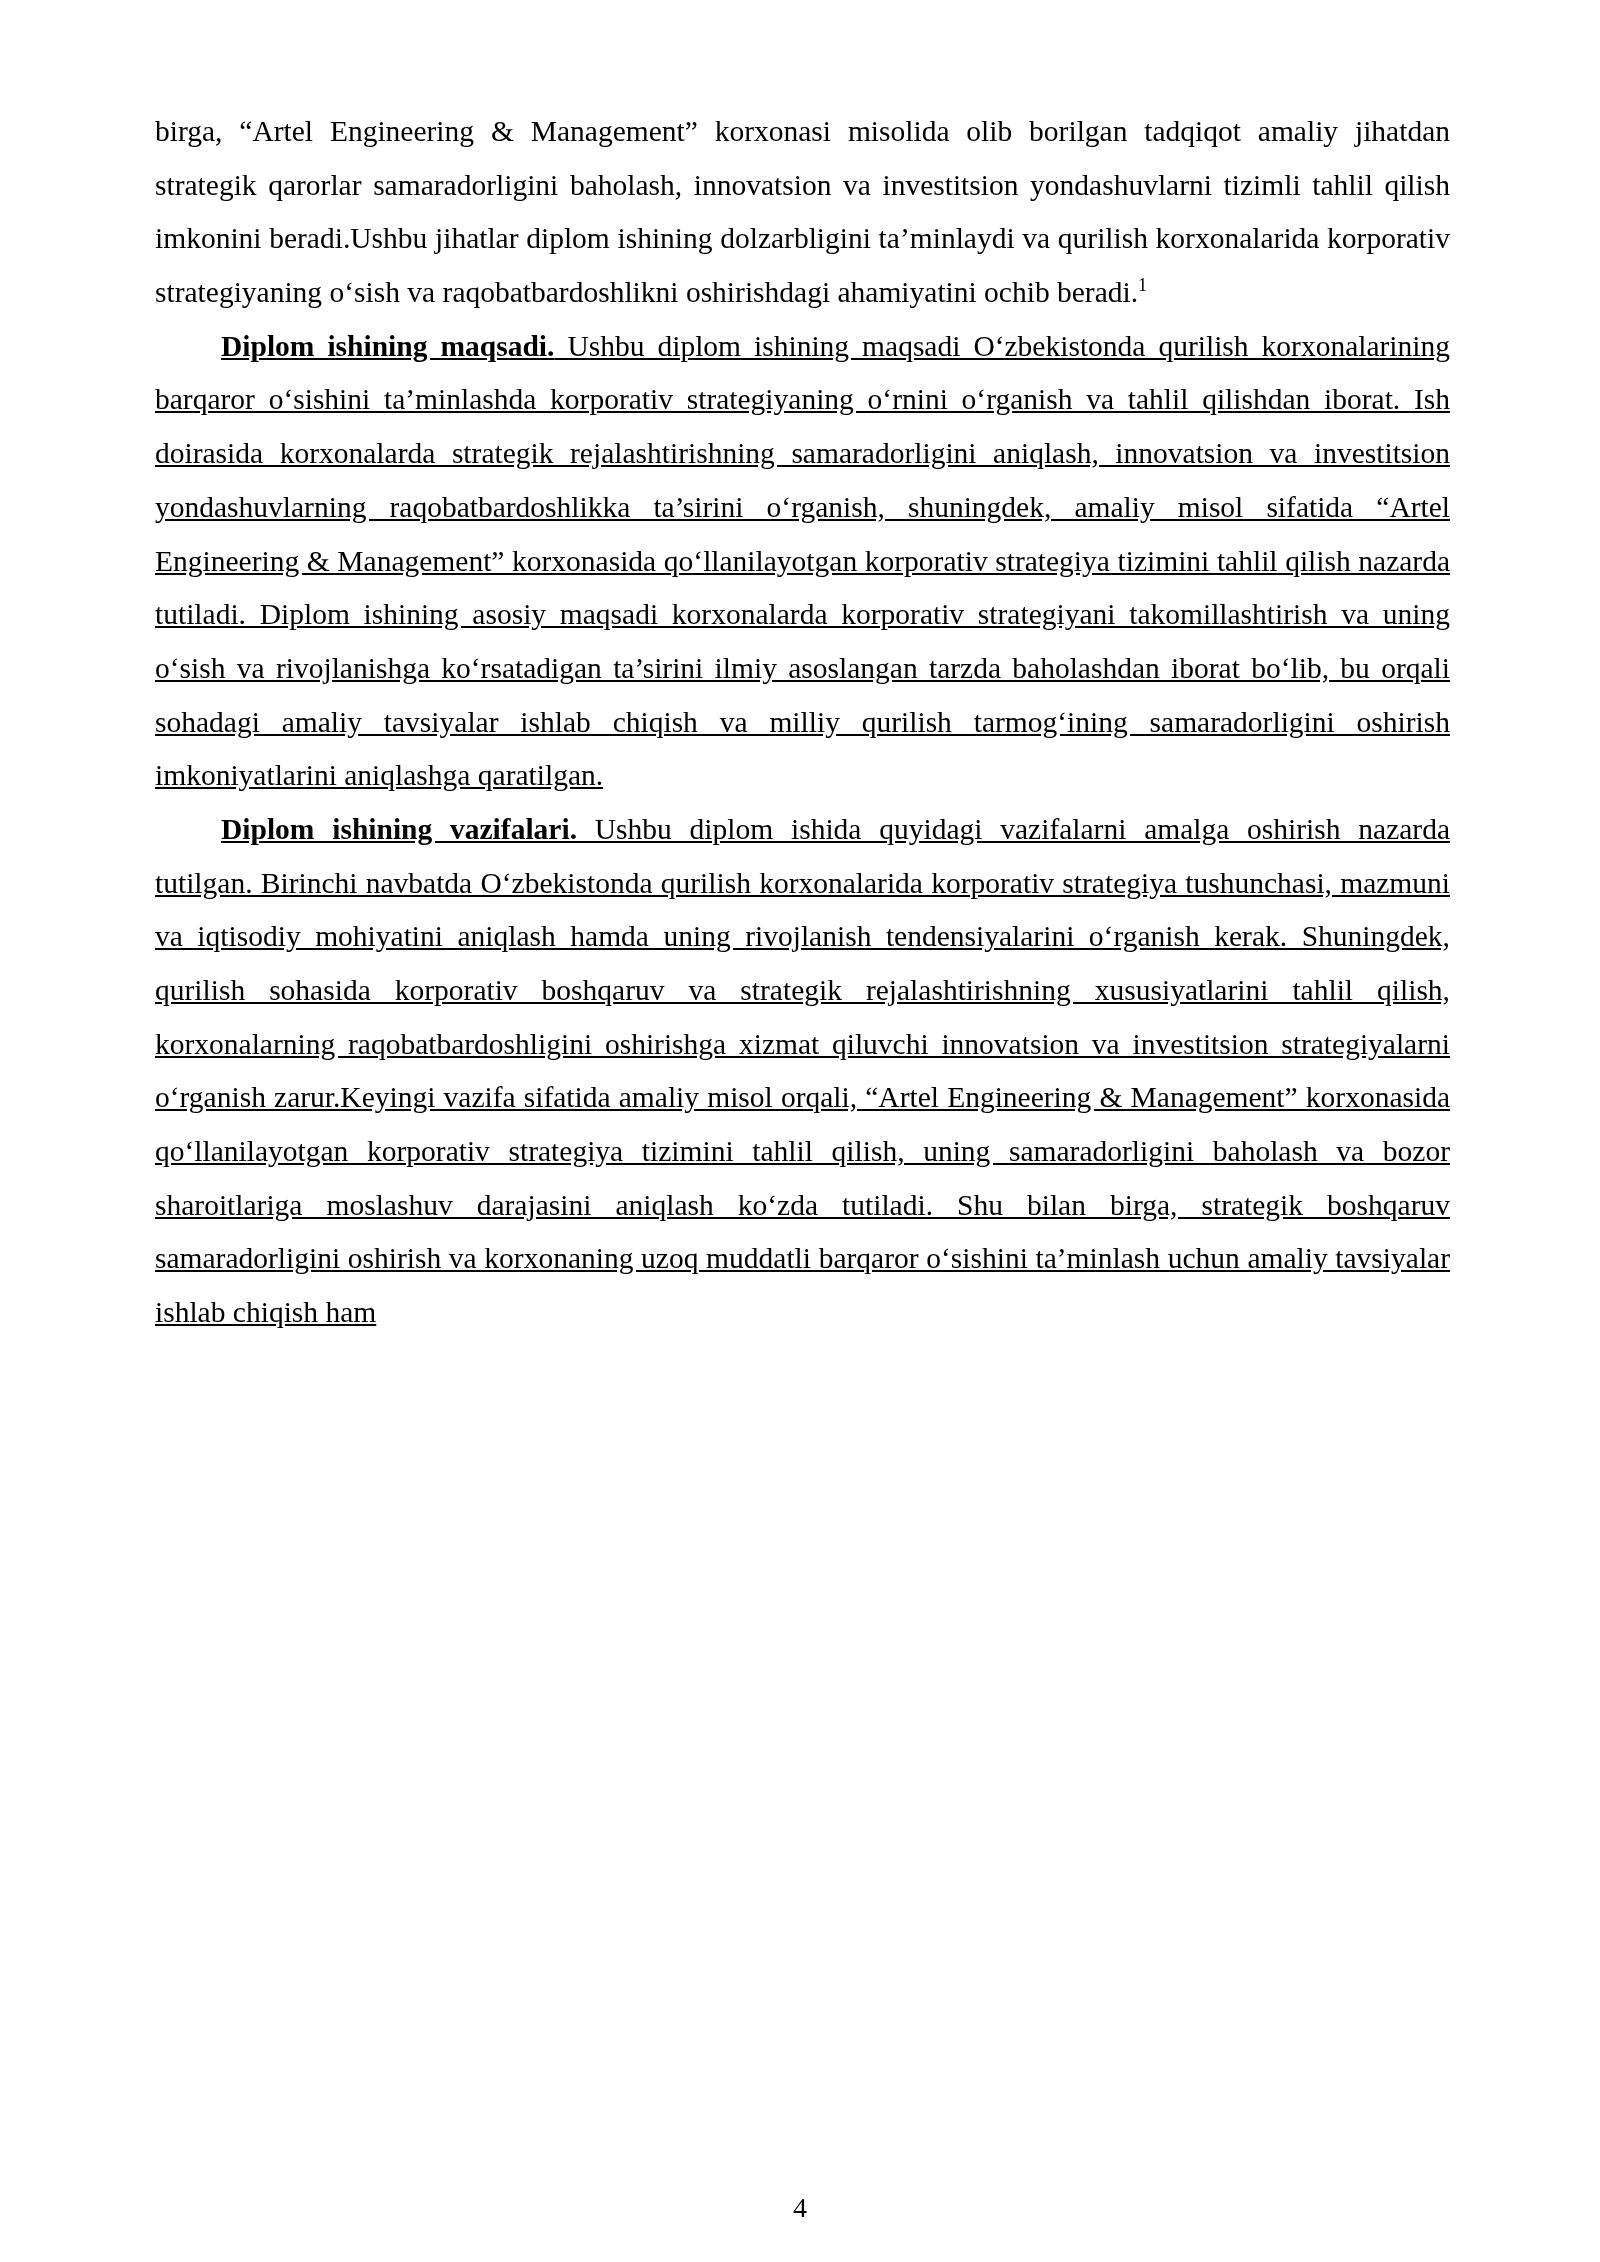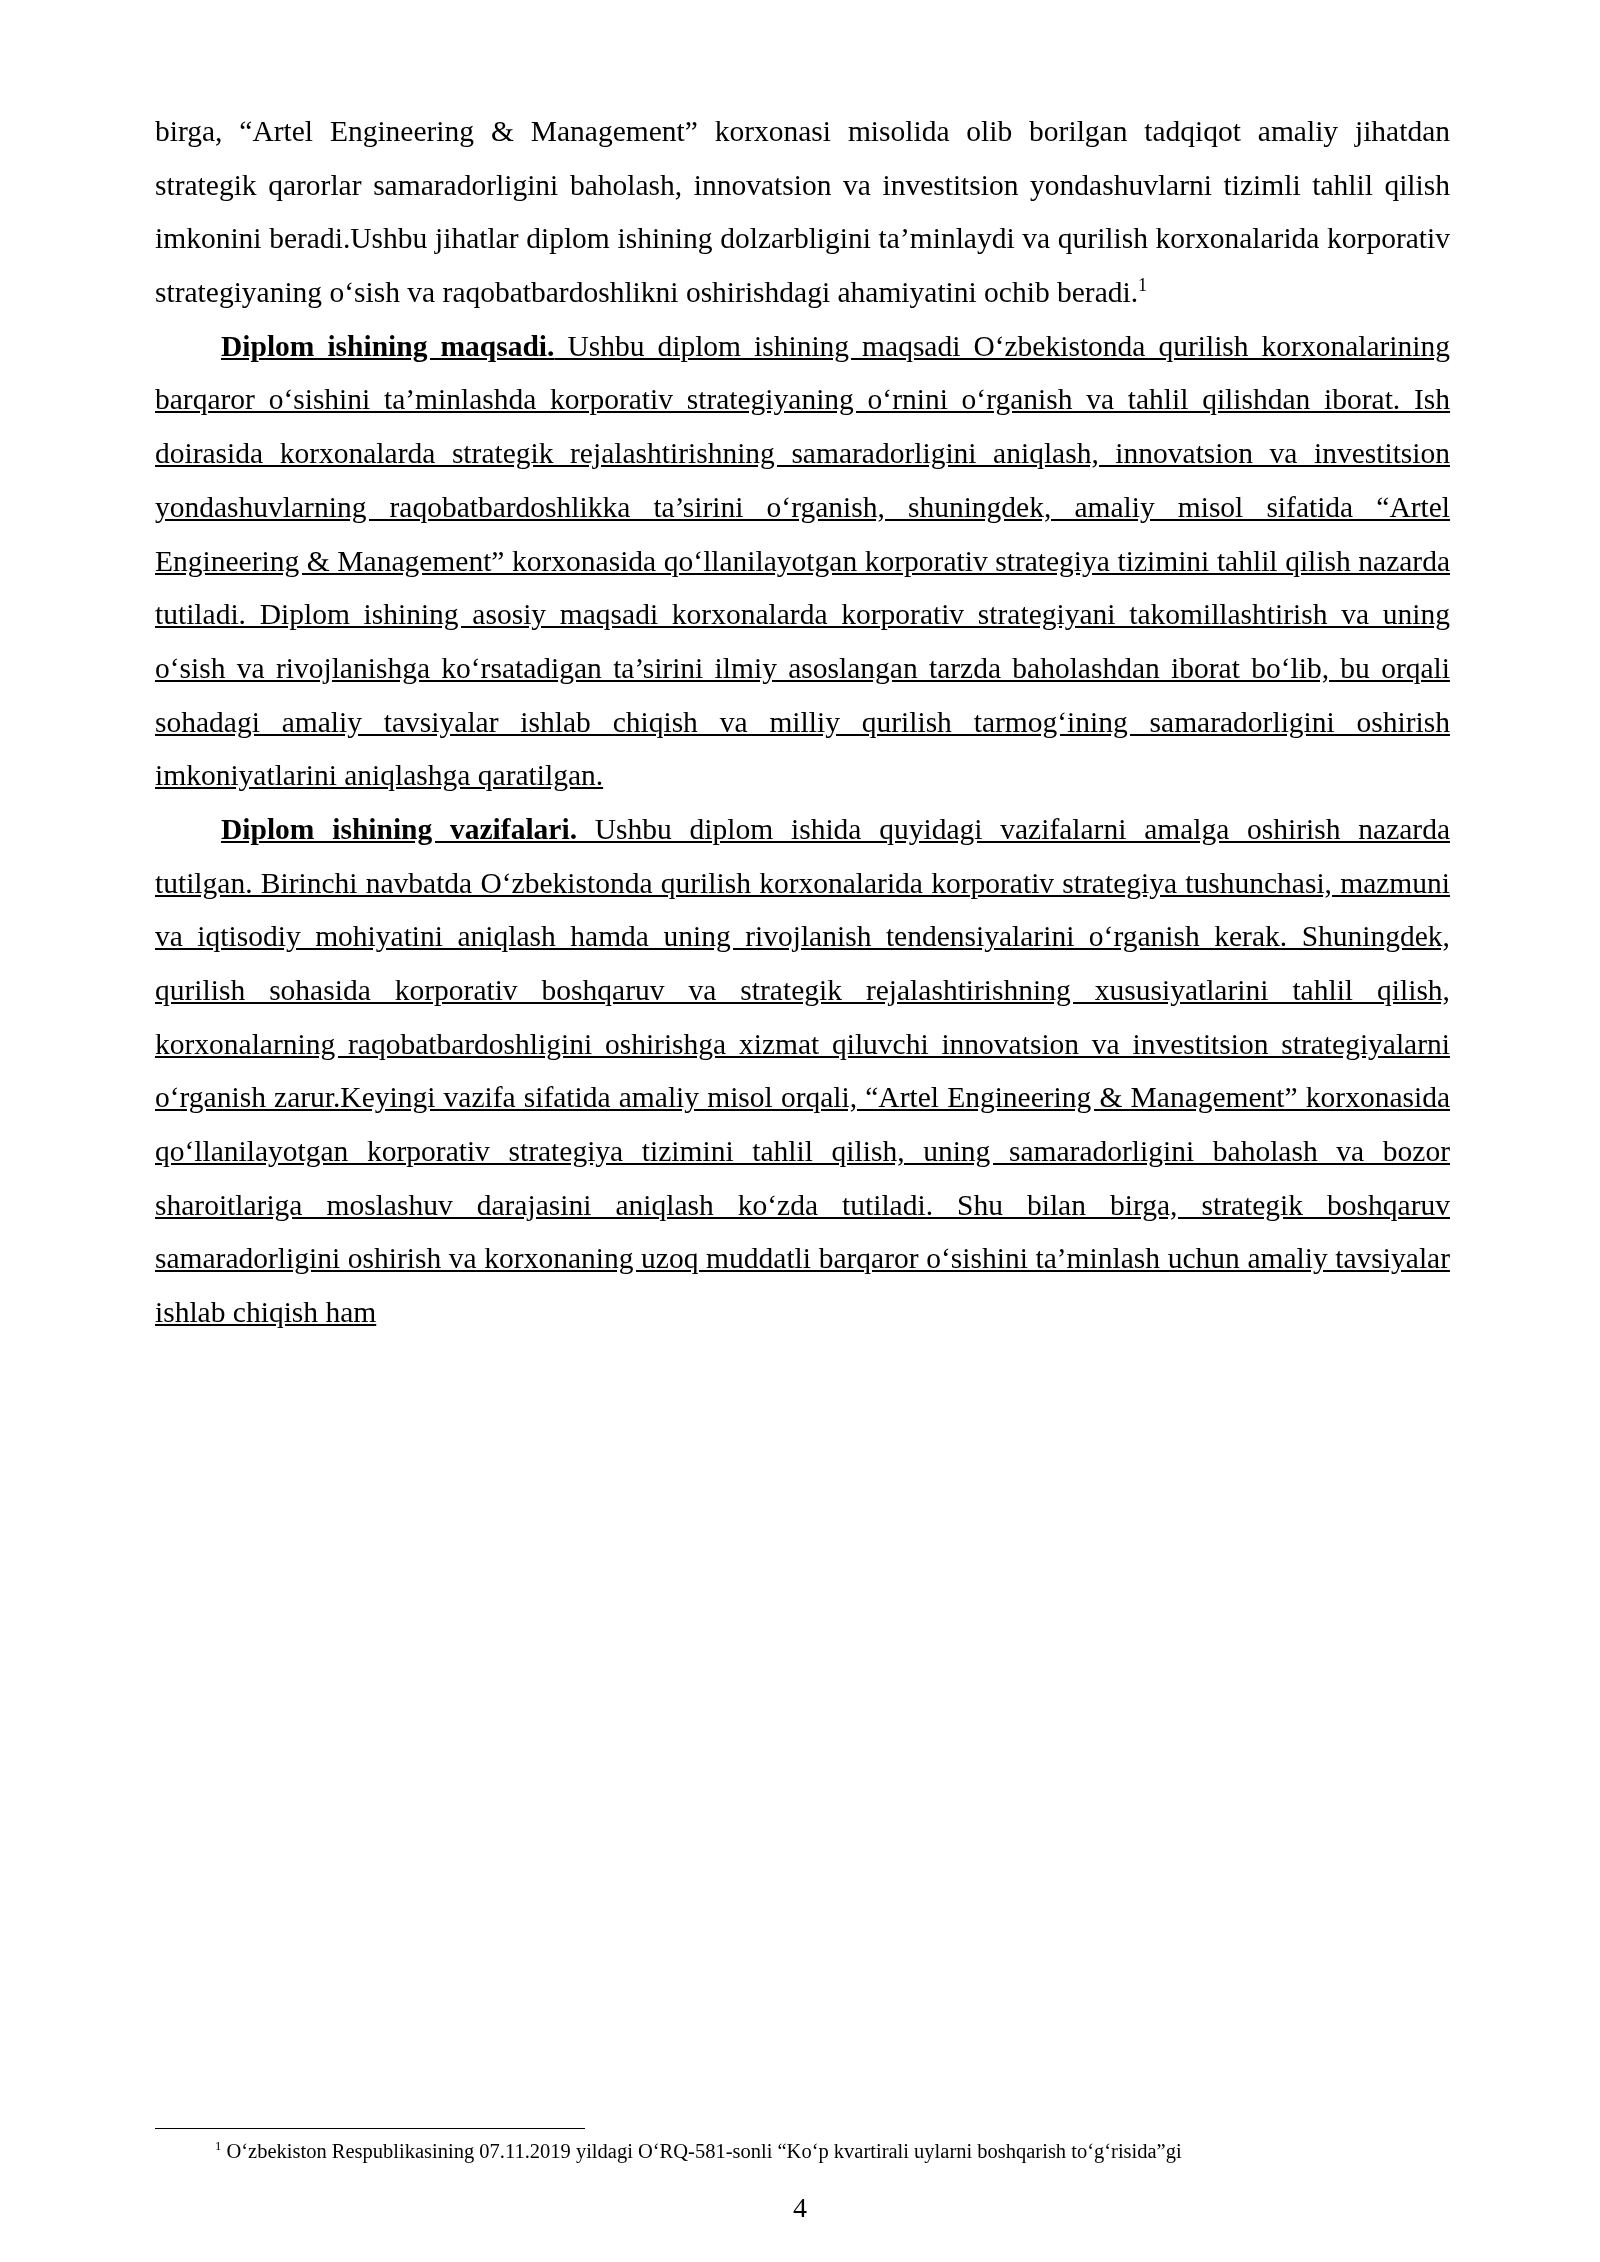--- a/index.html
+++ b/index.html
@@ -77,20 +77,16 @@
   <div class="body-text">
 
     <p><span>birga, “Artel Engineering &amp; Management” korxonasi misolida olib borilgan tadqiqot amaliy jihatdan strategik qarorlar samaradorligini baholash, innovatsion va investitsion yondashuvlarni tizimli tahlil qilish imkonini beradi.Ushbu jihatlar diplom ishining dolzarbligini ta’minlaydi va qurilish korxonalarida korporativ strategiyaning o‘sish va raqobatbardoshlikni oshirishdagi ahamiyatini ochib beradi.</span><sup>1</sup></p>
 
     <p class="indent"><span class="bold">Diplom ishining  maqsadi.</span><span> Ushbu diplom ishining maqsadi O‘zbekistonda qurilish korxonalarining barqaror o‘sishini ta’minlashda korporativ strategiyaning o‘rnini o‘rganish va tahlil qilishdan iborat. Ish doirasida korxonalarda strategik rejalashtirishning samaradorligini aniqlash, innovatsion va investitsion yondashuvlarning raqobatbardoshlikka ta’sirini o‘rganish, shuningdek, amaliy misol sifatida “Artel Engineering &amp; Management” korxonasida qo‘llanilayotgan korporativ strategiya tizimini tahlil qilish nazarda tutiladi. Diplom ishining asosiy maqsadi korxonalarda korporativ strategiyani takomillashtirish va uning o‘sish va rivojlanishga ko‘rsatadigan ta’sirini ilmiy asoslangan tarzda baholashdan iborat bo‘lib, bu orqali sohadagi amaliy tavsiyalar ishlab chiqish va milliy qurilish tarmog‘ining samaradorligini oshirish imkoniyatlarini aniqlashga qaratilgan.</span></p>
 
     <p class="indent"><span class="bold">Diplom ishining    vazifalari.</span><span> Ushbu diplom ishida quyidagi vazifalarni amalga oshirish nazarda tutilgan. Birinchi navbatda O‘zbekistonda qurilish korxonalarida korporativ strategiya tushunchasi, mazmuni va iqtisodiy mohiyatini aniqlash hamda uning rivojlanish tendensiyalarini o‘rganish kerak. Shuningdek, qurilish sohasida korporativ boshqaruv va strategik rejalashtirishning xususiyatlarini tahlil qilish, korxonalarning raqobatbardoshligini oshirishga xizmat qiluvchi innovatsion va investitsion strategiyalarni o‘rganish zarur.Keyingi vazifa sifatida amaliy misol orqali, “Artel Engineering &amp; Management” korxonasida qo‘llanilayotgan korporativ strategiya tizimini tahlil qilish, uning samaradorligini baholash va bozor sharoitlariga moslashuv darajasini aniqlash ko‘zda tutiladi. Shu bilan birga, strategik boshqaruv samaradorligini oshirish va korxonaning uzoq muddatli barqaror o‘sishini ta’minlash uchun amaliy tavsiyalar ishlab chiqish ham</span></p>
 
   </div>
 
-  <div class="footnote-area">
-    <div class="footnote-rule"></div>
-    <div class="footnote-text"><sup>1</sup><span> O‘zbekiston Respublikasining 07.11.2019 yildagi O‘RQ-581-sonli “Ko‘p kvartirali uylarni boshqarish to‘g‘risida”gi</span></div>
-  </div>
 
   <div class="page-number">4</div>
 
 </div>
 
 </body></html>

